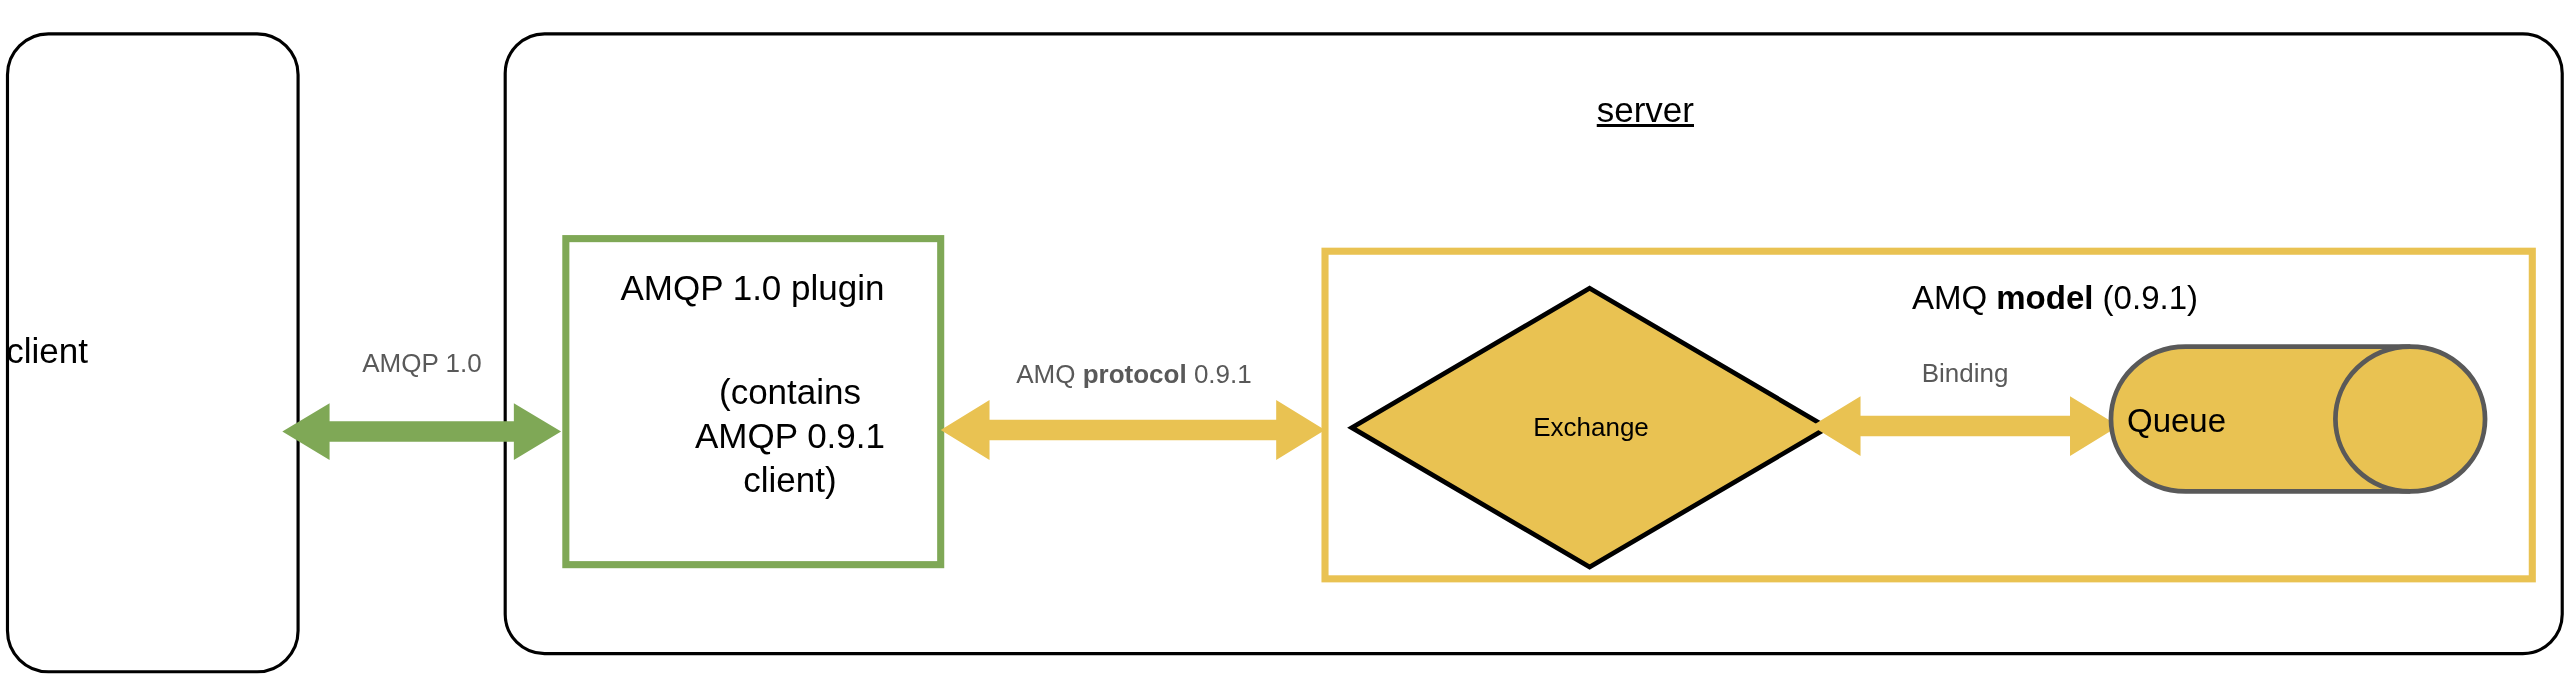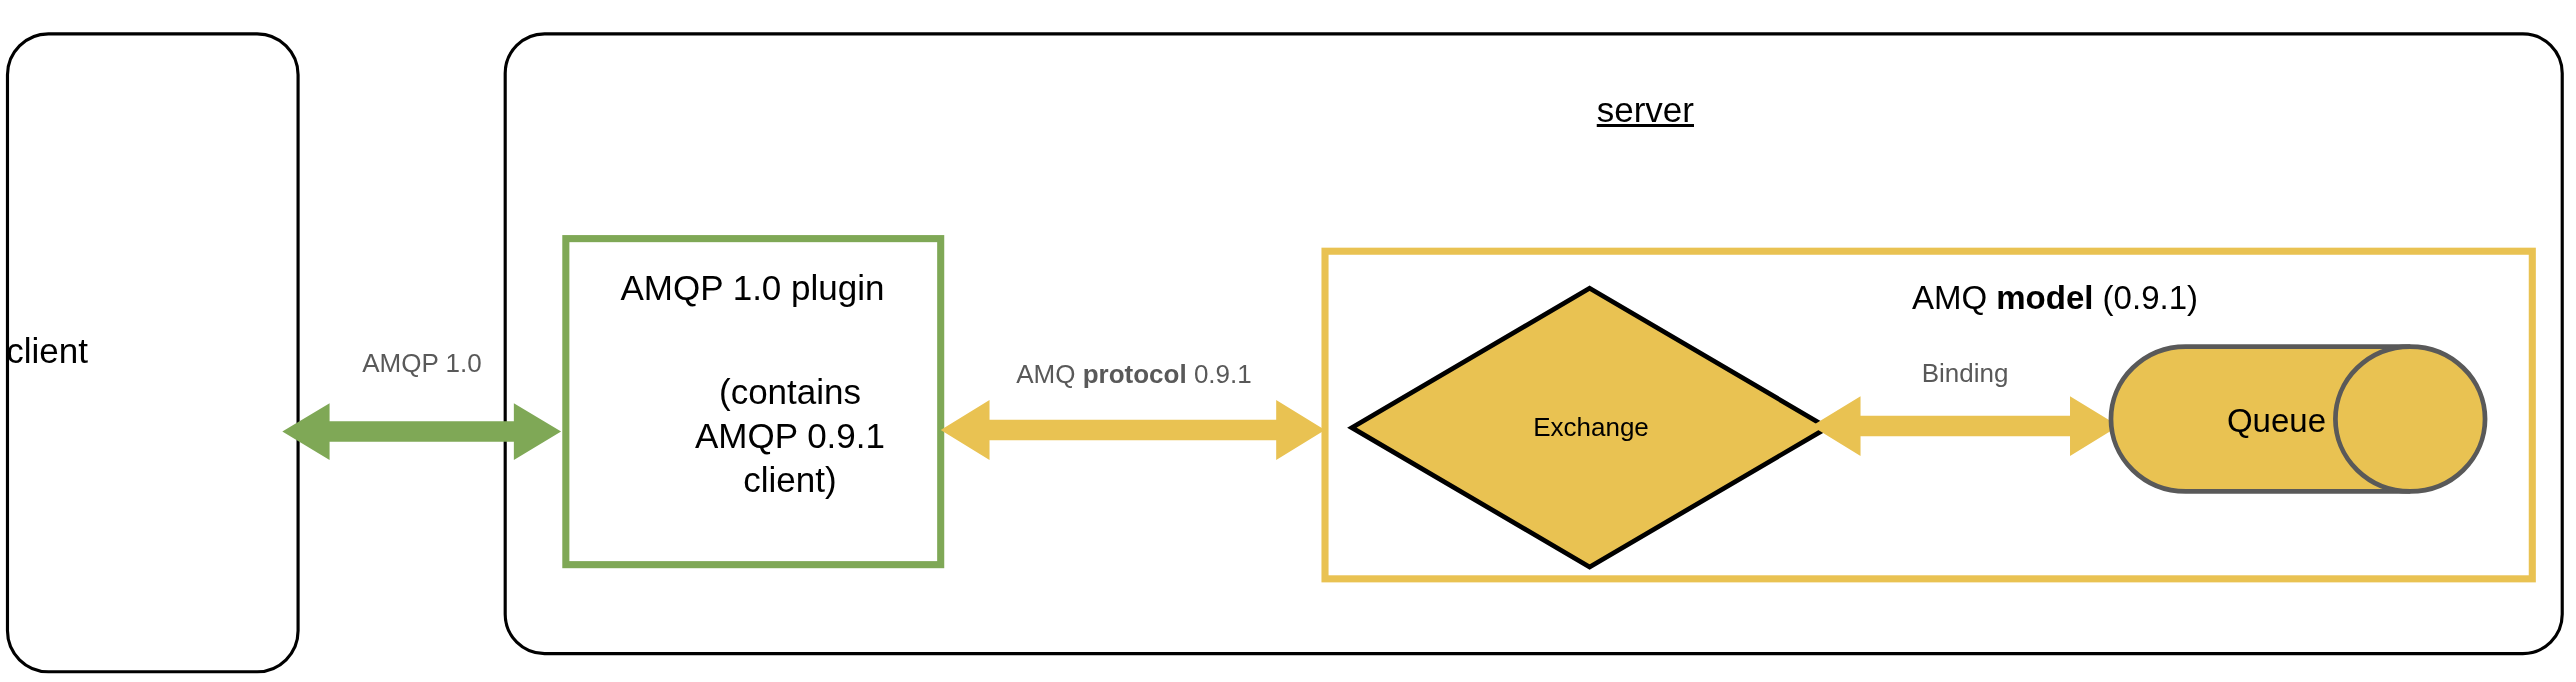--- a/index.html
+++ b/index.html
@@ -97,21 +97,20 @@
     font-size: 26px;
     color: #000000;
     text-align: center;
     left: 1402px;
     top: 411px;
     width: 378px;
   }
   .queue-label {
     font-size: 33px;
     color: #000000;
-    text-align: center;
     left: 2127px;
     top: 400px;
     width: 299px;
   }
 </style>
 </head>
 <body>
 
 <div id="canvas">
 

